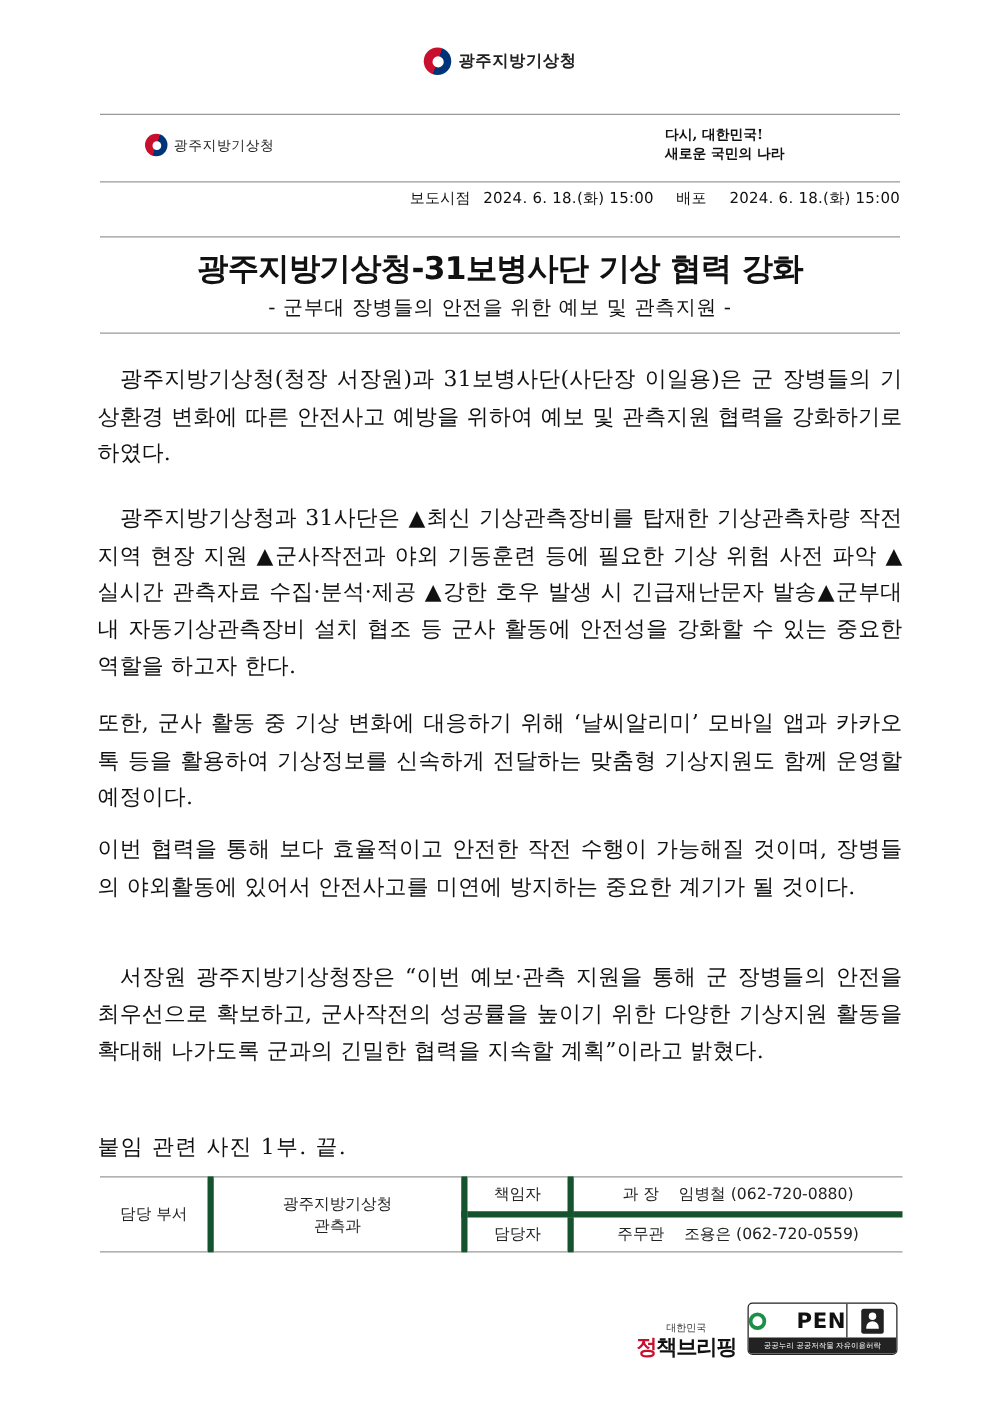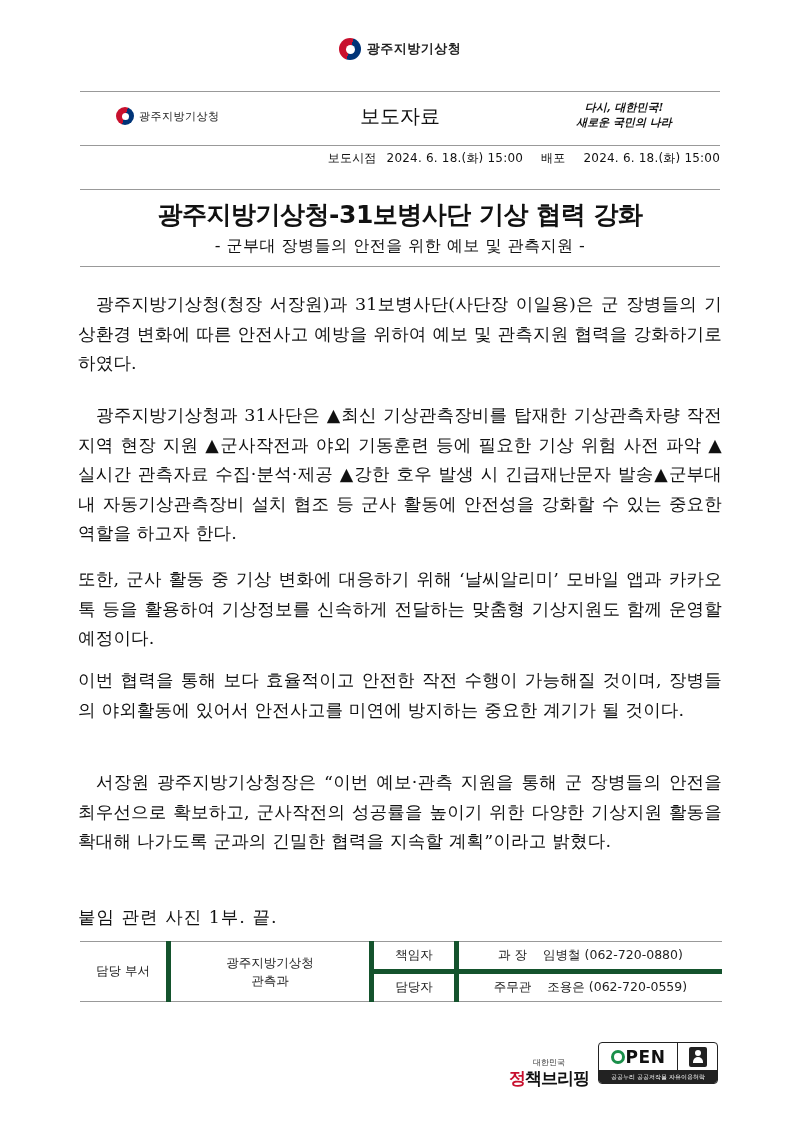--- a/index.html
+++ b/index.html
@@ -14,21 +14,21 @@
   .emblem::after { content:""; position:absolute; left:7px; top:7px; width:9px; height:9px; border-radius:50%; background:#fff; }
   .emblem-sm { width:18px; height:18px; }
   .emblem-sm::after { left:6px; top:6px; width:7px; height:7px; }
   .logo-text { font-size:13px; color:#222; font-weight:bold; letter-spacing:0.5px; }
 
   
   .header-box { left:80px; top:91px; width:640px; height:53px; border-top:1.5px solid #999; border-bottom:1.5px solid #999; }
   .hb-logo { left:36px; top:15px; display:flex; align-items:center; gap:5px; }
   .hb-logo .logo-text { font-size:11px; font-weight:normal; }
   .hb-title { left:0; width:640px; top:11px; text-align:center; font-size:20px; }
-  .hb-slogan { left:484px; top:8px; width:120px; font-size:11px; line-height:15px; font-style:italic; font-weight:bold; text-align:center; font-family:"DejaVu Serif",serif; }
+  .hb-slogan { left:452px; top:8px; width:120px; font-size:11px; line-height:15px; font-weight:bold; text-align:left; font-family:"DejaVu Serif",serif; }
 
   
   .dates { left:300px; top:150px; width:420px; text-align:right; font-size:12px; font-family:"DejaVu Sans","Liberation Sans",sans-serif; letter-spacing:0.2px; }
   .dates span { margin-left:6px; }
 
   
   .title-box { left:80px; top:189px; width:640px; height:76px; border-top:1.5px solid #999; border-bottom:1.5px solid #999; }
   .main-title { left:0; width:640px; top:8px; text-align:center; font-size:25px; font-weight:bold; font-family:"DejaVu Sans","Liberation Sans",sans-serif; letter-spacing:-0.5px; }
   .sub-title { left:0; width:640px; top:46px; text-align:center; font-size:16px; font-family:"DejaVu Sans","Liberation Sans",sans-serif; letter-spacing:0.5px; }
 
@@ -48,42 +48,41 @@
   table.contact tr:last-child td, table.contact td[rowspan] { border-bottom:1.5px solid #999; }
   .cval { display:flex; justify-content:center; gap:16px; }
 
   
   .brief { left:508px; top:1043px; width:82px; text-align:center; }
   .brief .small { font-size:8px; color:#333; font-family:"DejaVu Sans",sans-serif;margin-top:14px; }
   .brief .big { font-size:17px; font-weight:bold; font-family:"DejaVu Sans",sans-serif; letter-spacing:-1px; line-height:20px; }
   .brief .big .red { color:#c8102e; }
   .open-badge { left:598px; top:1042px; width:118px; height:40px; border:1.5px solid #222; border-radius:4px; overflow:hidden; background:#fff; }
   .open-top { height:27px; display:flex; }
-  .open-word { width:78px; display:flex; align-items:center; justify-content:center; font-family:"DejaVu Sans",sans-serif; font-weight:bold; font-size:17px; letter-spacing:0.5px; border-right:1.5px solid #222; }
+  .open-word { width:78px; display:flex; align-items:center; justify-content:space-between; font-family:"DejaVu Sans",sans-serif; font-weight:bold; font-size:17px; letter-spacing:0.5px; border-right:1.5px solid #222; }
   .open-word .o { display:inline-block; width:14px; height:14px; border-radius:50%; border:3px solid #1a8f4a; margin-right:1px; box-sizing:border-box; }
   .open-person { flex:1; display:flex; align-items:center; justify-content:center; }
   .person-box { width:18px; height:20px; background:#222; position:relative; border-radius:2px; }
   .person-box::before { content:""; position:absolute; left:6px; top:3px; width:6px; height:6px; border-radius:50%; background:#fff; }
   .person-box::after { content:""; position:absolute; left:4px; top:10px; width:10px; height:6px; border-radius:5px 5px 0 0; background:#fff; }
   .open-bottom { height:13px; background:#222; color:#fff; font-size:6px; text-align:center; line-height:13px; font-family:"DejaVu Sans",sans-serif; }
 </style>
 </head>
 <body>
 
 <div class="abs top-logo">
   <div class="emblem"></div>
   <span class="logo-text sans">광주지방기상청</span>
 </div>
 
 <div class="abs header-box">
   <div class="abs hb-logo">
     <div class="emblem emblem-sm"></div>
     <span class="logo-text sans">광주지방기상청</span>
   </div>
-  <div class="abs hb-title">보도자료</div>
   <div class="abs hb-slogan">
     <div>다시, 대한민국!</div>
     <div>새로운 국민의 나라</div>
   </div>
 </div>
 
 <div class="abs dates">
   <span>보도시점</span>
   <span>2024. 6. 18.(화) 15:00</span>
   <span style="margin-left:14px">배포</span>

